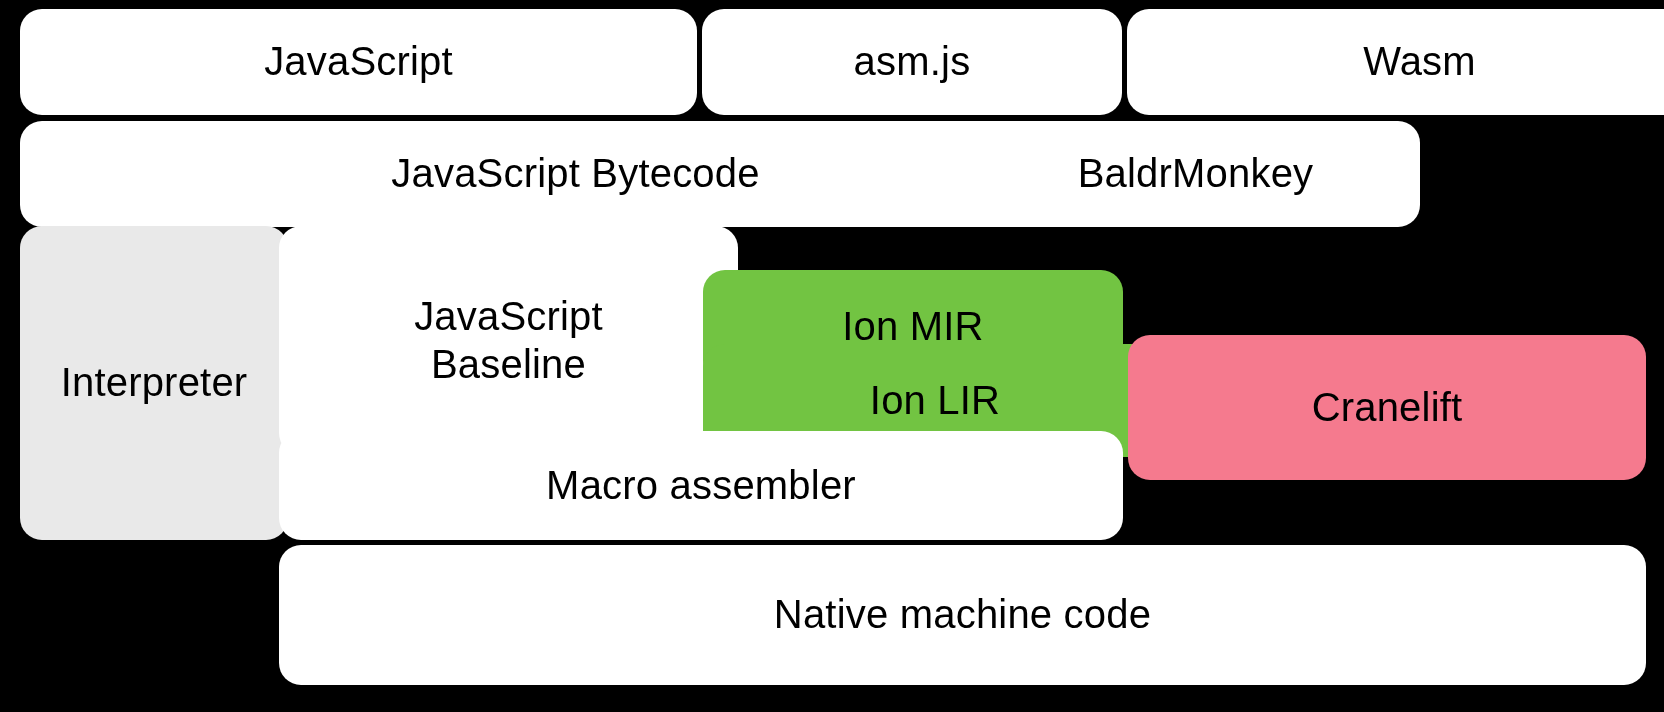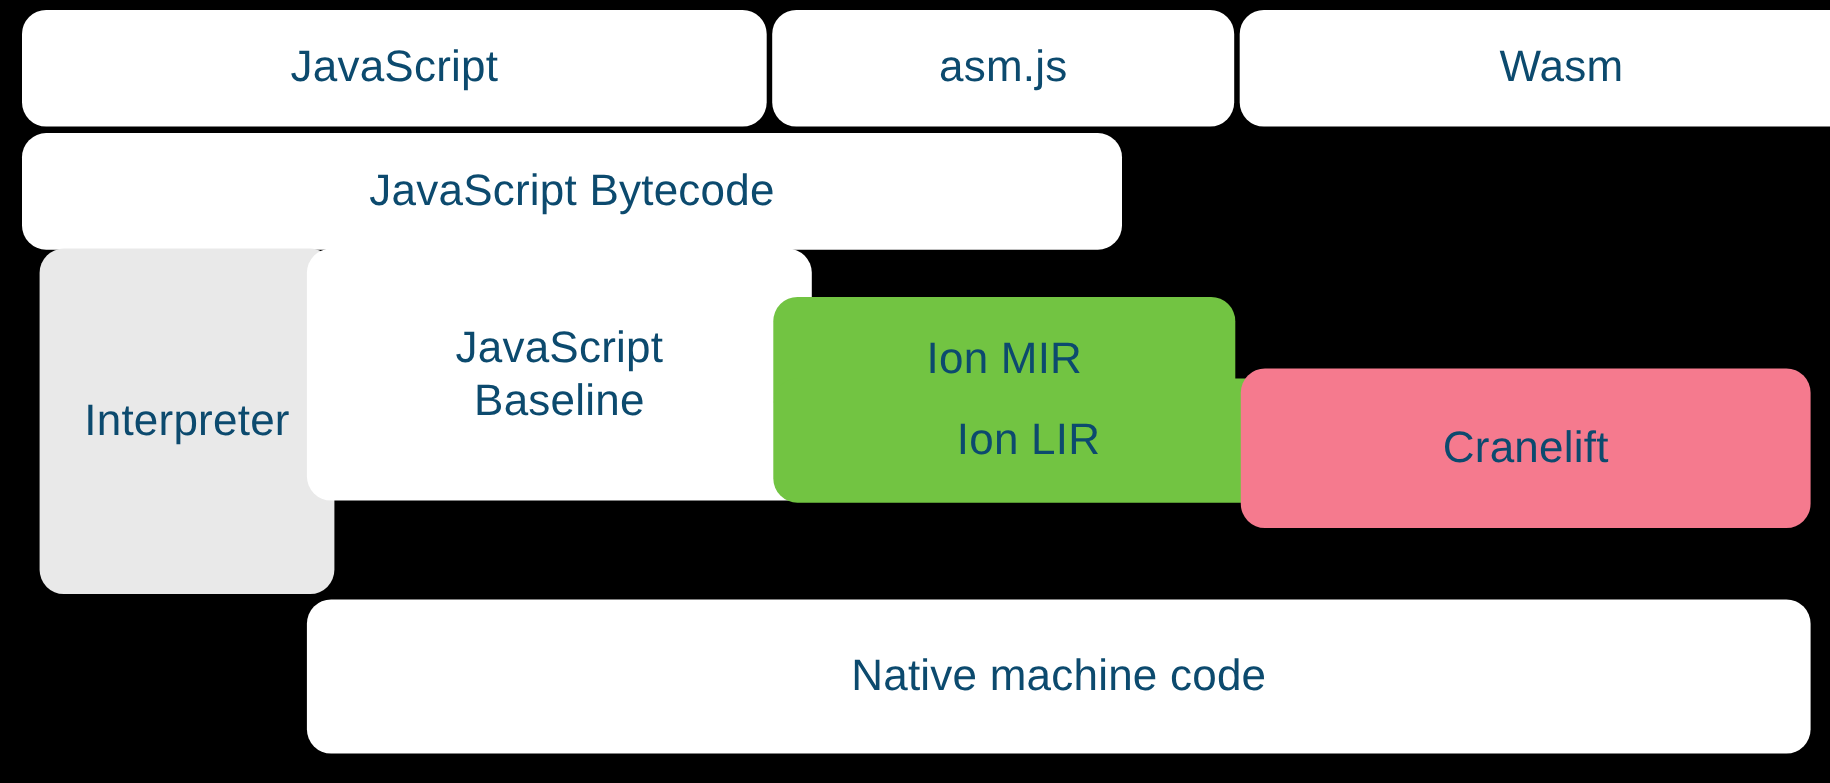--- a/index.html
+++ b/index.html
@@ -15,21 +15,21 @@
     font-family: "Liberation Sans", sans-serif;
     overflow: hidden;
   }
   .node {
     position: absolute;
     display: flex;
     align-items: center;
     justify-content: center;
     text-align: center;
     border-radius: 22px;
-    color: #0c4a6e;
+    color: #000000;
     font-size: 40px;
     line-height: 1.18;
     font-weight: 400;
     letter-spacing: 0.2px;
     box-sizing: border-box;
     padding: 0 10px;
     white-space: pre-line;
   }
   .fill-white  { background: #FFFFFF; }
   .fill-gray   { background: #E9E9E9; }
@@ -40,30 +40,32 @@
 <body>
 
 <div id="stack-diagram">
 
   <div class="node fill-white" style="left:20px; top:9px; width:677px; height:106px;">JavaScript</div>
 
   <div class="node fill-white" style="left:702px; top:9px; width:420px; height:106px;text-align:right;">asm.js</div>
 
   <div class="node fill-white" style="left:1127px; top:9px; width:585px; height:106px;text-align:right;">Wasm</div>
 
-  <div class="node fill-white" style="left:20px; top:121px; width:1000px; height:106px;">JavaScript Bytecode</div>
+  <div class="node fill-white" style="left:20px; top:121px; width:1111px; height:106px;">JavaScript Bytecode</div>
 
+  <div class="node fill-white" style="left:971px; top:121px; width:449px; height:106px;">BaldrMonkey</div>
 
-  <div class="node fill-gray" style="left:20px; top:226px; width:268px; height:314px;margin-left:16px;">Interpreter</div>
+  <div class="node fill-gray" style="left:20px; top:226px; width:268px; height:314px;">Interpreter</div>
 
   <div class="node fill-white" style="left:279px; top:226px; width:459px; height:229px;">JavaScript
 Baseline</div>
 
   <div class="node fill-green" style="left:703px; top:226px; width:420px; height:113px;margin-top:44px;">Ion MIR</div>
 
   <div class="node fill-green" style="left:703px; top:344px; width:464px; height:113px;">Ion LIR</div>
 
+  <div class="node fill-white" style="left:279px; top:431px; width:844px; height:109px;">Macro assembler</div>
 
   <div class="node fill-pink" style="left:1128px; top:335px; width:518px; height:145px;">Cranelift</div>
 
   <div class="node fill-white" style="left:279px; top:545px; width:1367px; height:140px;">Native machine code</div>
 
 </div>
 
 </body></html>

